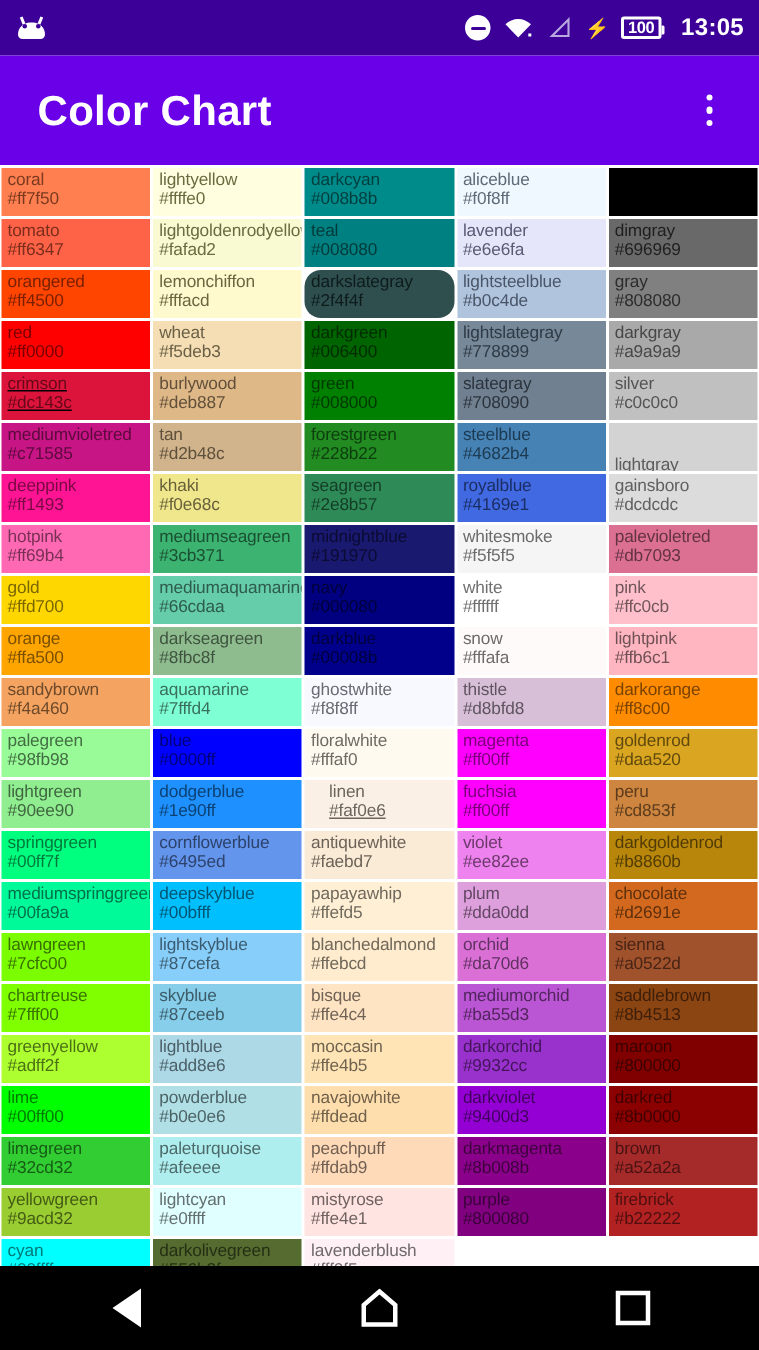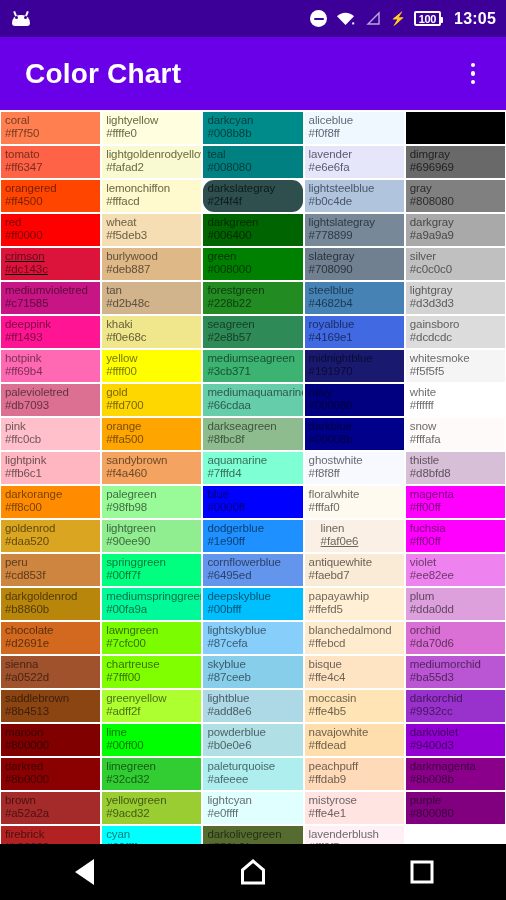--- a/index.html
+++ b/index.html
@@ -272,21 +272,21 @@
         </div>
         <div class="cell" style="background: rgb(34, 139, 34);">
           <span class="nm" style="color: rgb(14, 61, 14);">forestgreen</span>
           <span class="hx" style="color: rgb(14, 61, 14);">#228b22</span>
         </div>
         <div class="cell" style="background: rgb(70, 130, 180);">
           <span class="nm" style="color: rgb(28, 58, 82);">steelblue</span>
           <span class="hx" style="color: rgb(28, 58, 82);">#4682b4</span>
         </div>
         <div class="cell" style="background: rgb(211, 211, 211);">
-          <span class="nm" style="color: rgb(92, 92, 92);">lightgray</span>
+          <span class="nm" style="color: rgb(92, 92, 92); margin-top: 20px;">lightgray</span>
           <span class="hx" style="color: rgb(92, 92, 92);">#d3d3d3</span>
         </div>
         <div class="cell" style="background: rgb(255, 20, 147);">
           <span class="nm" style="color: rgb(122, 9, 68);">deeppink</span>
           <span class="hx" style="color: rgb(122, 9, 68);">#ff1493</span>
         </div>
         <div class="cell" style="background: rgb(240, 230, 140);">
           <span class="nm" style="color: rgb(103, 97, 59);">khaki</span>
           <span class="hx" style="color: rgb(103, 97, 59);">#f0e68c</span>
         </div>
@@ -298,24 +298,20 @@
           <span class="nm" style="color: rgb(27, 46, 102);">royalblue</span>
           <span class="hx" style="color: rgb(27, 46, 102);">#4169e1</span>
         </div>
         <div class="cell" style="background: rgb(220, 220, 220);">
           <span class="nm" style="color: rgb(96, 96, 96);">gainsboro</span>
           <span class="hx" style="color: rgb(96, 96, 96);">#dcdcdc</span>
         </div>
         <div class="cell" style="background: rgb(255, 105, 180);">
           <span class="nm" style="color: rgb(122, 48, 84);">hotpink</span>
           <span class="hx" style="color: rgb(122, 48, 84);">#ff69b4</span>
-        </div>
-        <div class="cell" style="background: rgb(255, 255, 0);">
-          <span class="nm" style="color: rgb(122, 122, 0);">yellow</span>
-          <span class="hx" style="color: rgb(122, 122, 0);">#ffff00</span>
         </div>
         <div class="cell" style="background: rgb(60, 179, 113);">
           <span class="nm" style="color: rgb(26, 80, 50);">mediumseagreen</span>
           <span class="hx" style="color: rgb(26, 80, 50);">#3cb371</span>
         </div>
         <div class="cell" style="background: rgb(25, 25, 112);">
           <span class="nm" style="color: rgb(11, 11, 51);">midnightblue</span>
           <span class="hx" style="color: rgb(11, 11, 51);">#191970</span>
         </div>
         <div class="cell" style="background: rgb(245, 245, 245);">

